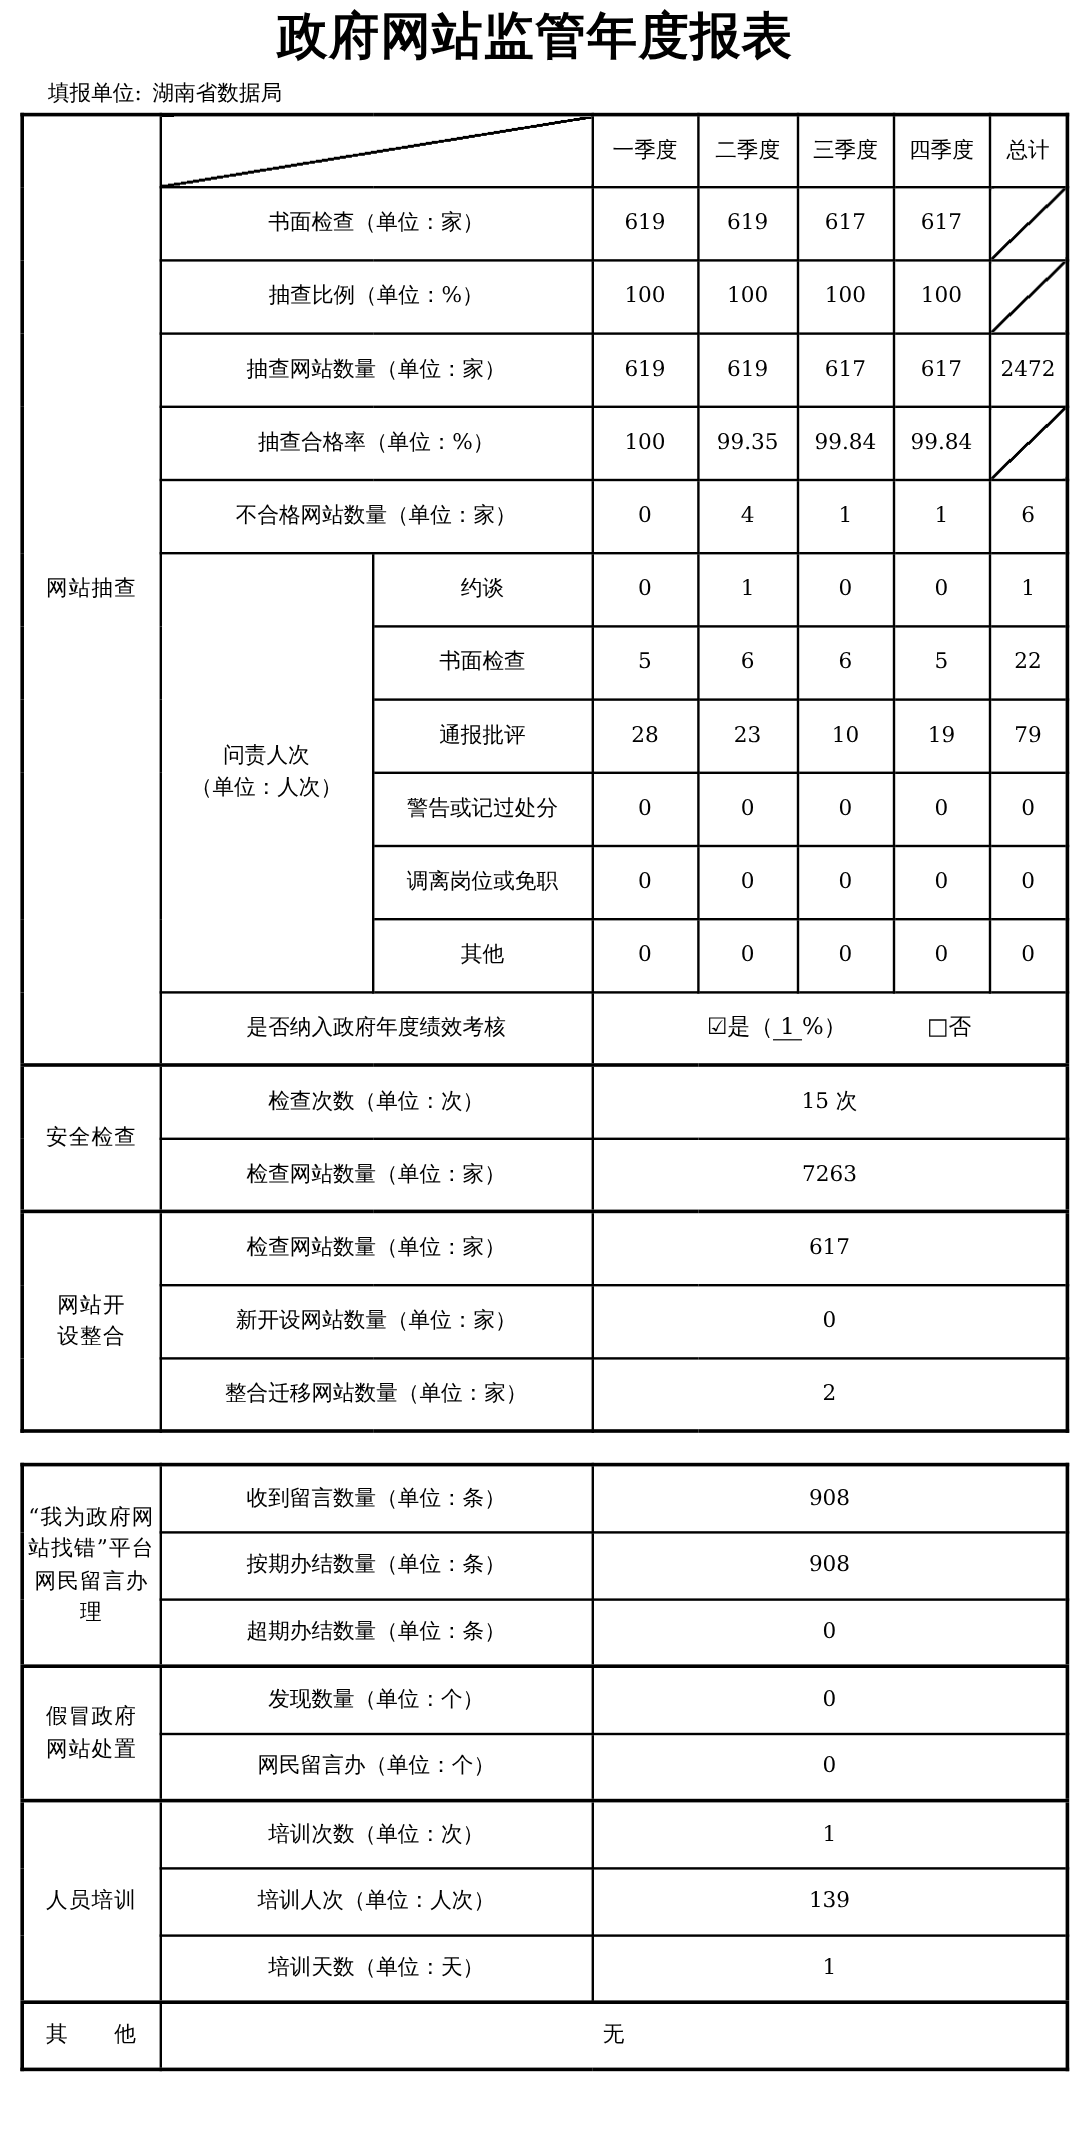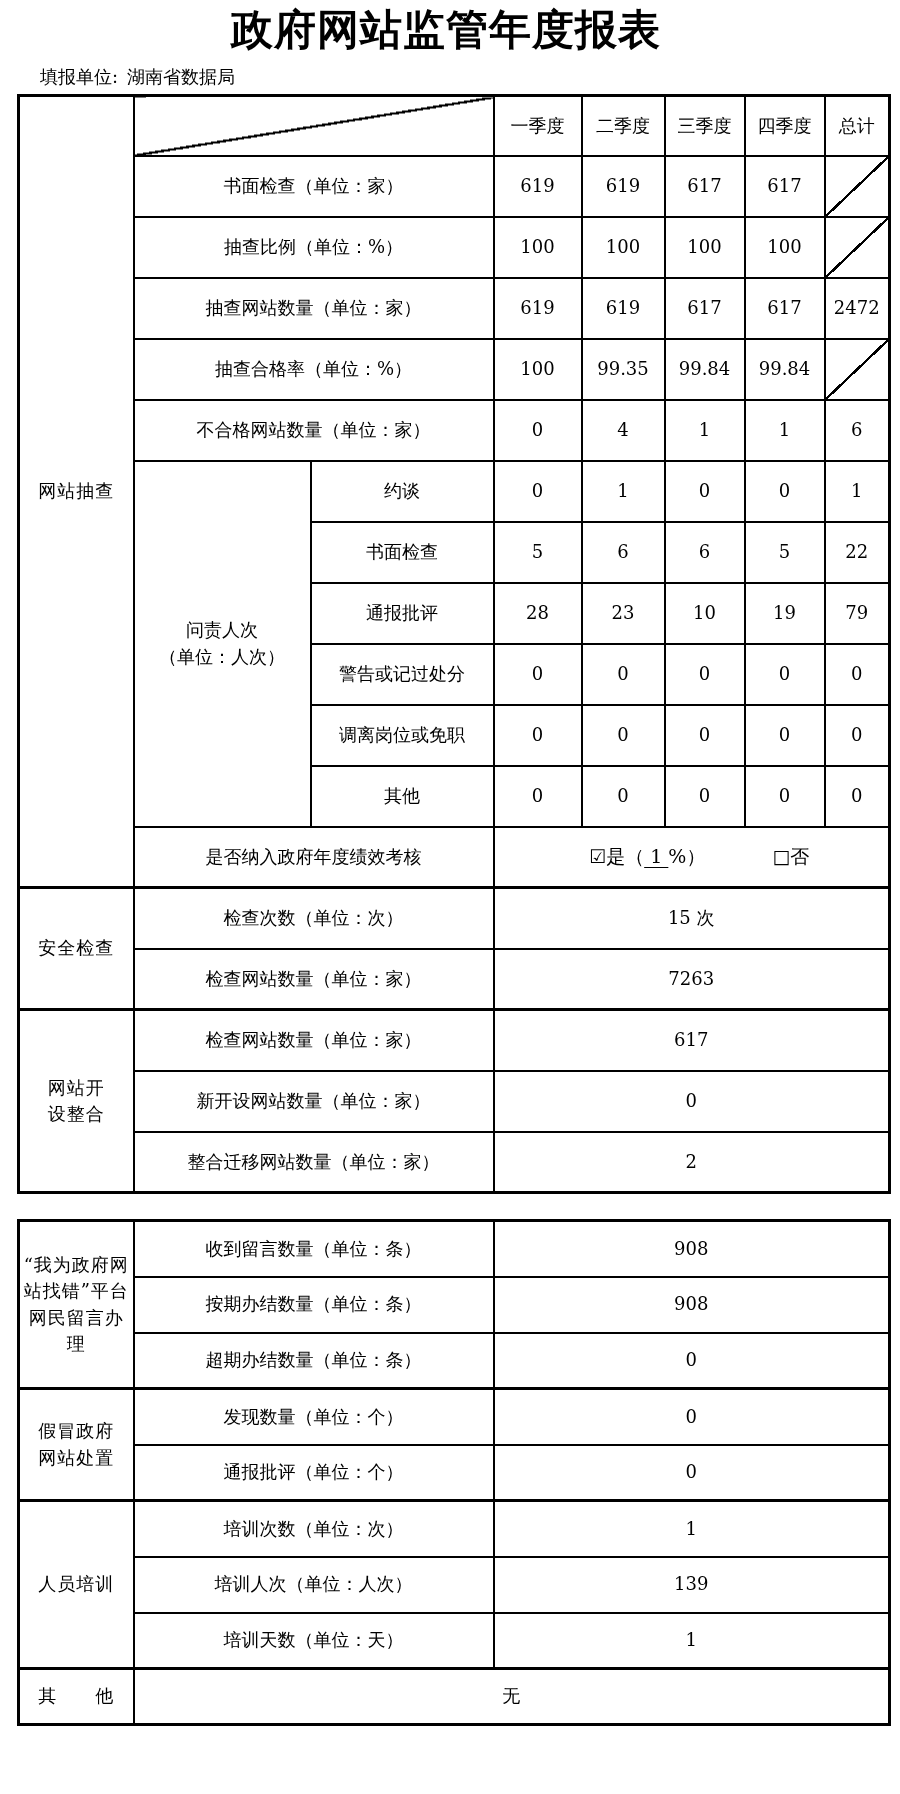--- a/index.html
+++ b/index.html
@@ -279,21 +279,21 @@
       <td class="num">0</td>
     </tr>
 
     <tr class="section">
       <td class="grp wrap" rowspan="2">假冒政府
 网站处置</td>
       <td>发现数量（单位：个）</td>
       <td class="num">0</td>
     </tr>
     <tr>
-      <td>通报批评（单位：个）</td>
+      <td>网民留言办（单位：个）</td>
       <td class="num">0</td>
     </tr>
 
     <tr class="section">
       <td class="grp" rowspan="3">人员培训</td>
       <td>培训次数（单位：次）</td>
       <td class="num">1</td>
     </tr>
     <tr>
       <td>培训人次（单位：人次）</td>

